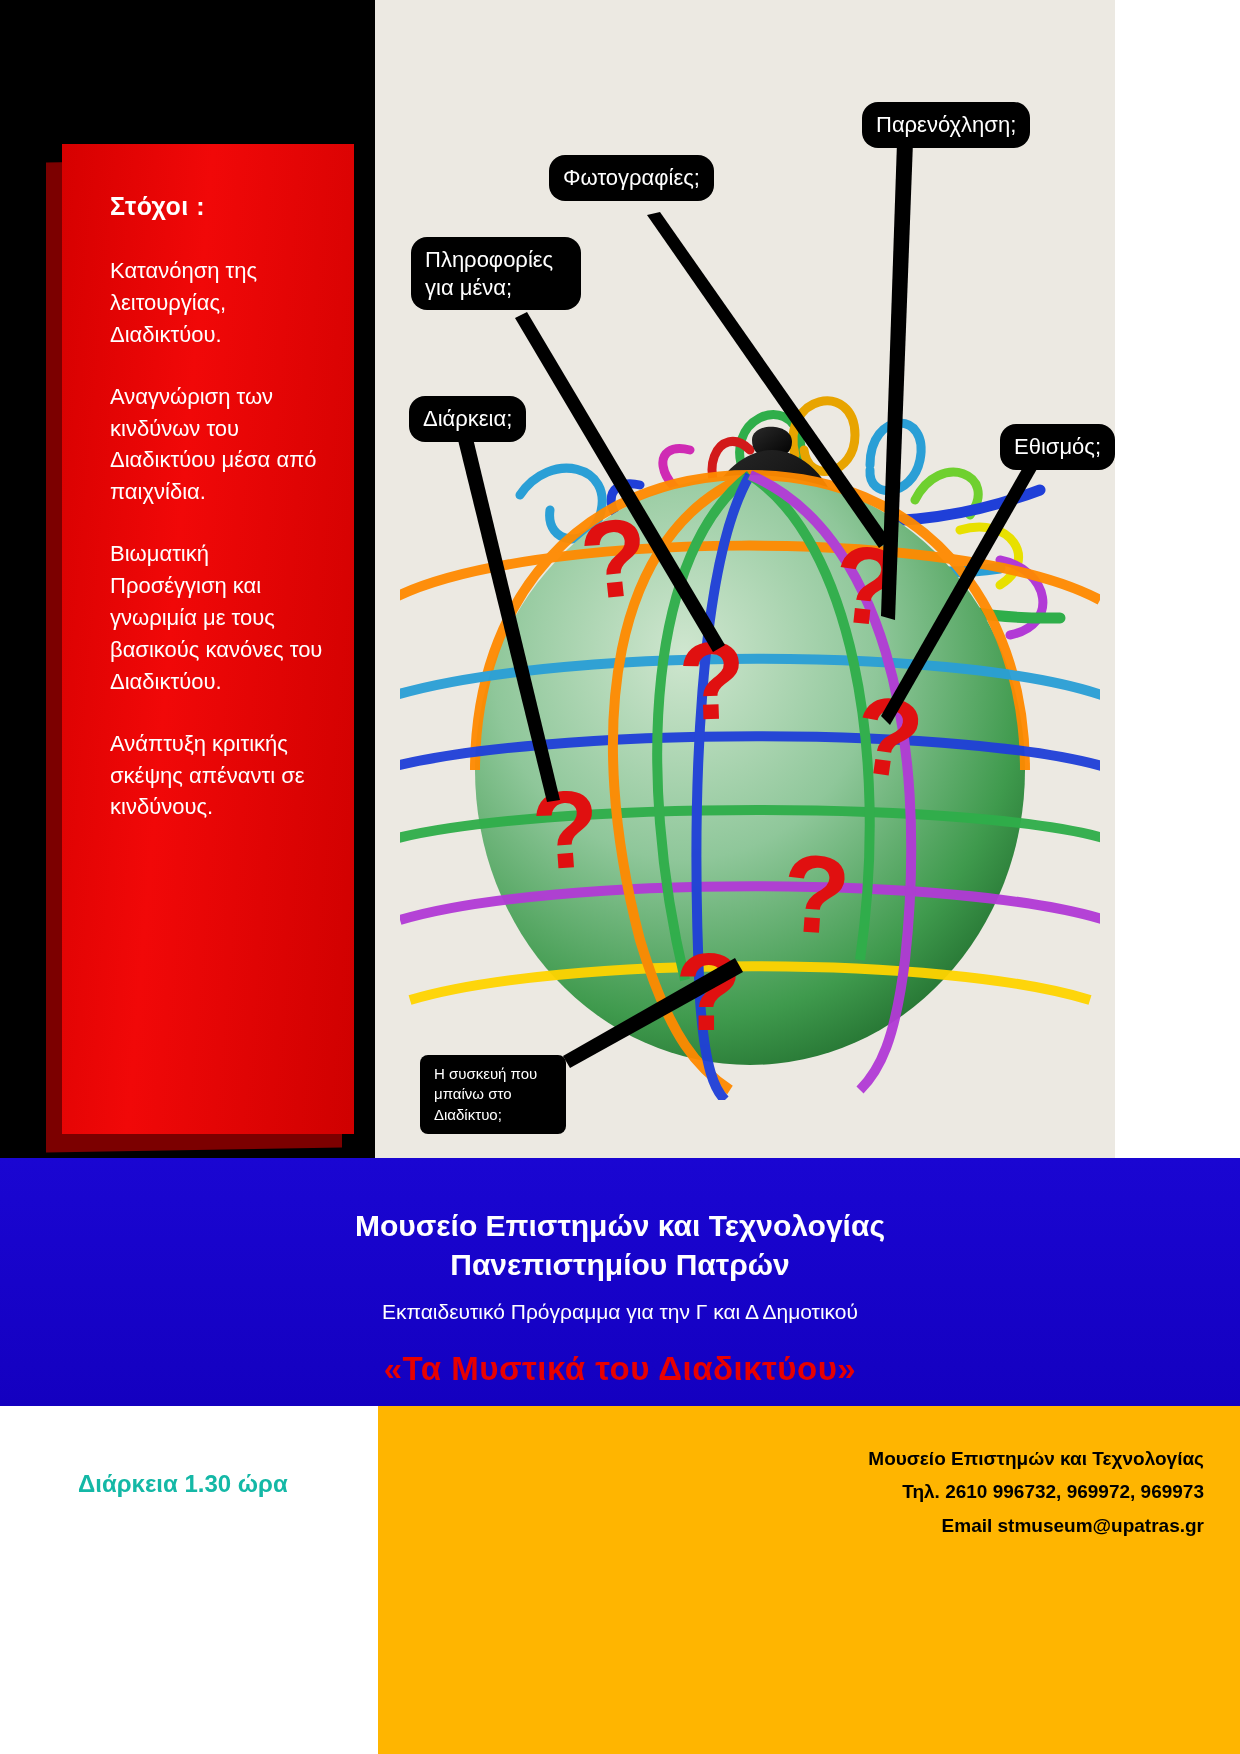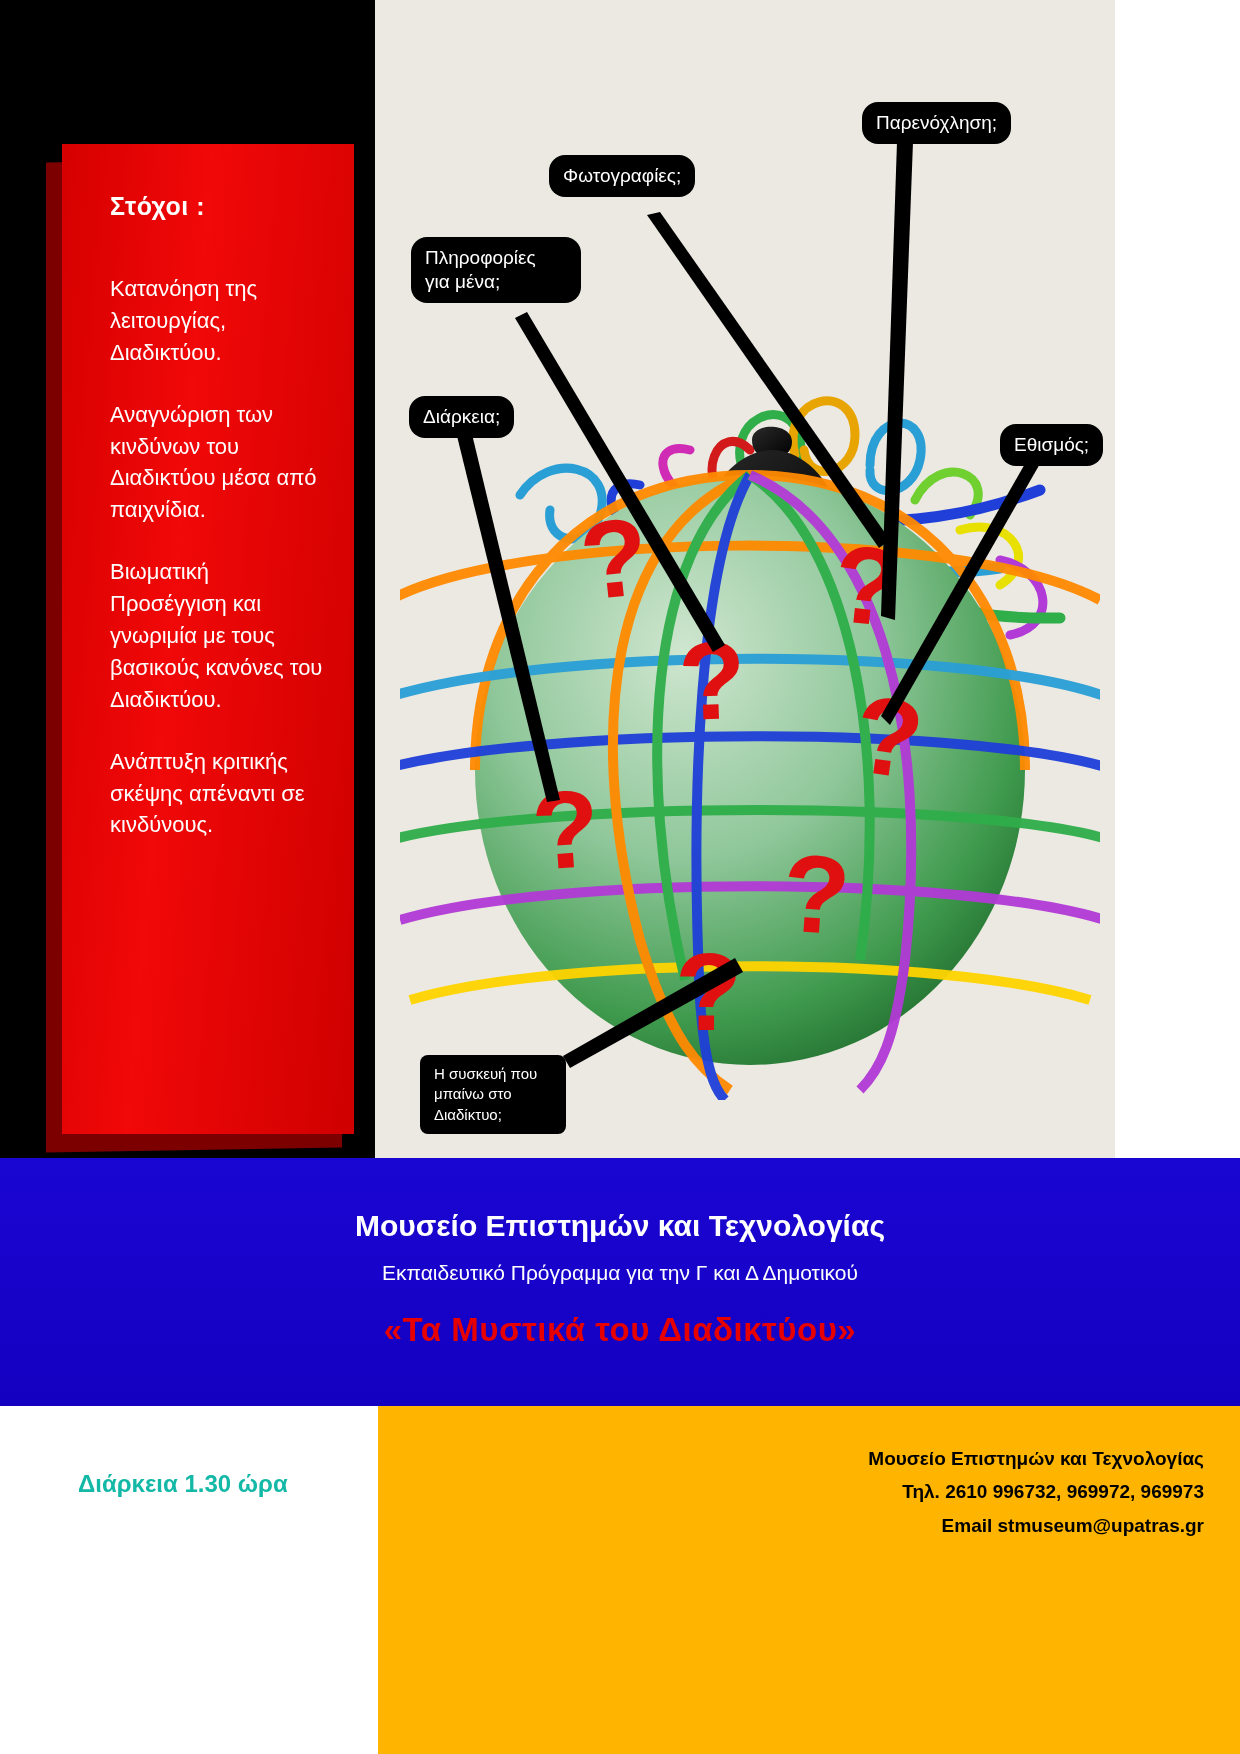--- a/index.html
+++ b/index.html
@@ -72,21 +72,21 @@
   .red-box-inner {
     position: absolute;
     left: 48px;
     top: 48px;
     width: 215px;
     color: #ffffff;
   }
   .goals-title {
     font-size: 25px;
     font-weight: bold;
-    margin-bottom: 52px;
+    margin-bottom: 34px;
     letter-spacing: .5px;
   }
   .goal-p {
     font-size: 22px;
     line-height: 1.45;
     margin-bottom: 30px;
   }
 
   
   .globe-wrap {
@@ -97,21 +97,21 @@
     height: 800px;
   }
 
   
   .callout {
     position: absolute;
     background: #000000;
     color: #ffffff;
     border-radius: 16px;
     padding: 9px 14px;
-    font-size: 19px;
+    font-size: 22px;
     line-height: 1.25;
     z-index: 40;
     white-space: pre-line;
   }
   .callout.small {
     font-size: 15px;
     border-radius: 8px;
     line-height: 1.35;
   }
   .leader {
@@ -291,20 +291,21 @@
   <div class="callout" style="left:549px;top:155px;text-align:right;">Φωτογραφίες;</div>
   <div class="callout" style="left:862px;top:102px;">Παρενόχληση;</div>
   <div class="callout" style="left:1000px;top:424px;">Εθισμός;</div>
   <div class="callout small" style="left:420px;top:1055px;width:118px;">Η συσκευή που
 μπαίνω  στο
 Διαδίκτυο;</div>
 
   <div class="blue-band">
     <div class="museum-title">
       <div>Μουσείο  Επιστημών και Τεχνολογίας</div>
+      <div>Πανεπιστημίου Πατρών</div>
     </div>
     <div class="museum-sub">Εκπαιδευτικό Πρόγραμμα για την Γ και Δ Δημοτικού</div>
     <div class="program-title">«Τα Μυστικά του Διαδικτύου»</div>
   </div>
 
   <div class="yellow-band">
     <div class="contact">
       <div>Μουσείο Επιστημών και Τεχνολογίας</div>
       <div>Τηλ. 2610 996732, 969972, 969973</div>
       <div>Email stmuseum@upatras.gr</div>

